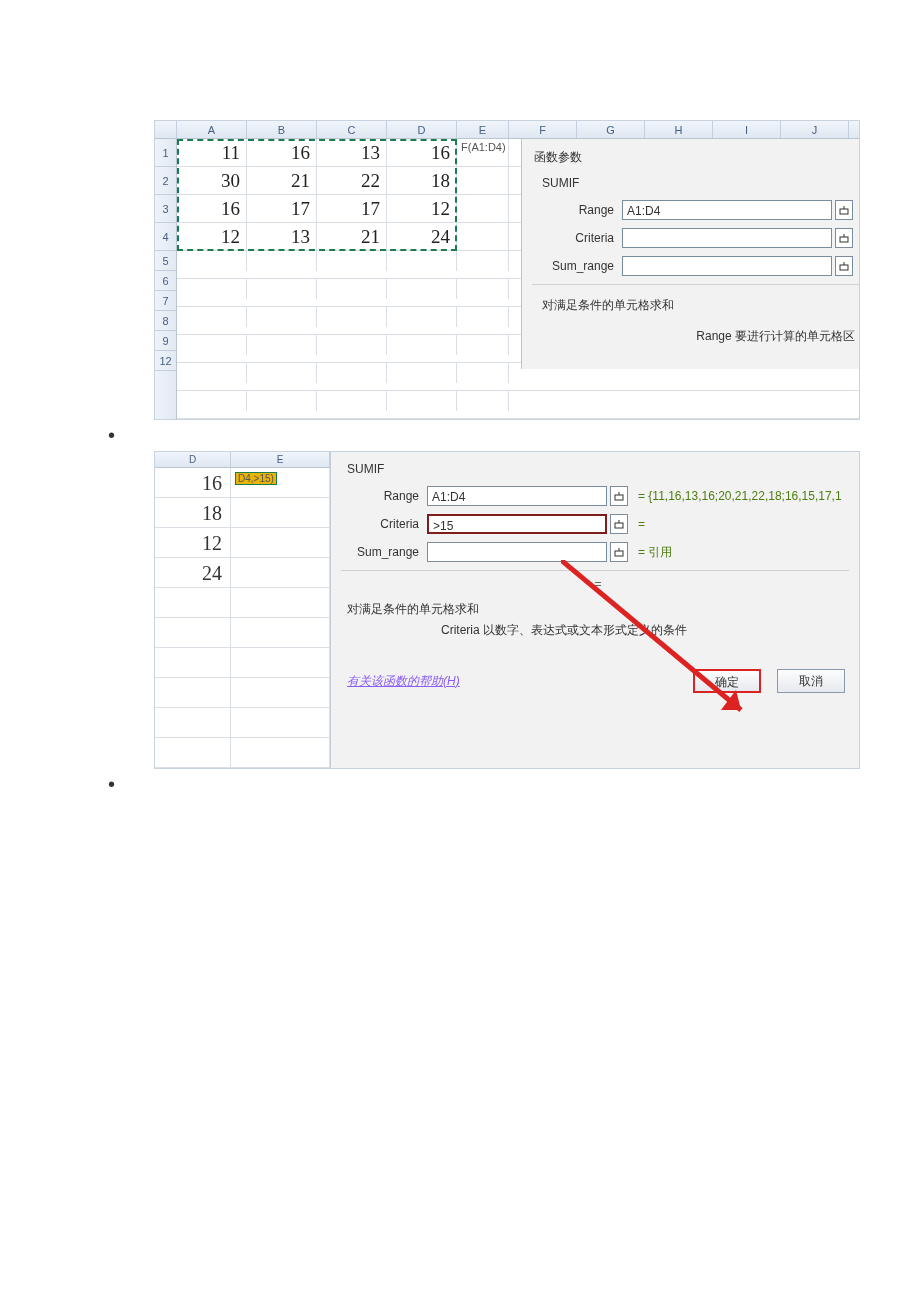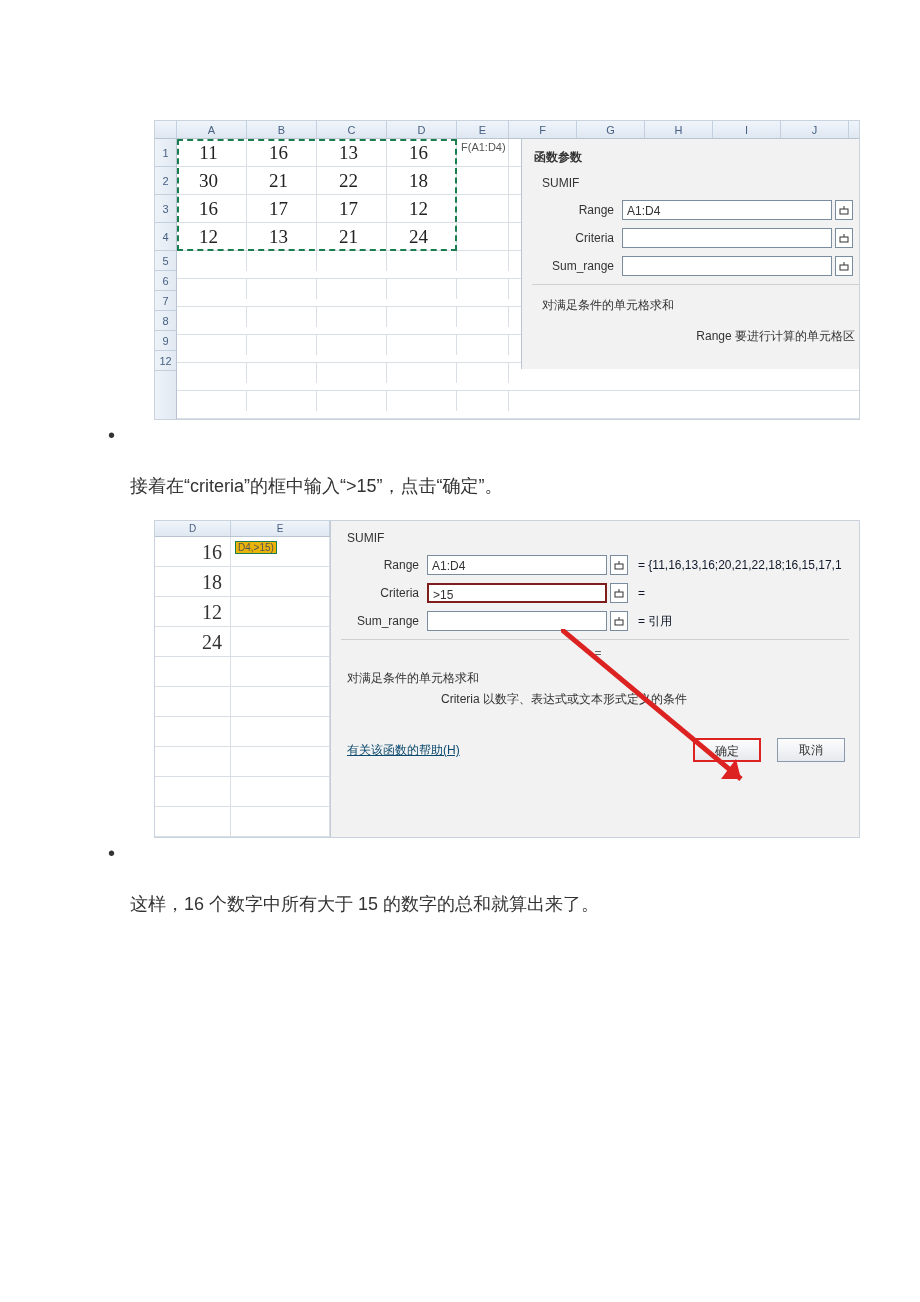--- a/index.html
+++ b/index.html
@@ -69,21 +69,21 @@
     line-height: 28px;
     border-bottom: 1px solid #c3cfdc;
   }
   .rownums > div.short, .cells .row.short > div { height: 20px; line-height:20px;}
   .cells { flex: 1; }
   .cells .row { display: flex; height: 28px; border-bottom: 1px solid #dadfe5;}
   .cells .row > div {
     border-right: 1px solid #dadfe5;
     font-family: "Times New Roman", serif;
     font-size: 19px;
-    text-align: center;
+    text-align: right;
     padding-right: 6px;
     line-height: 28px;
     color: #222;
   }
   .cells .row.short > div { font-size: 13px; }
   .sel-marq {
     position: absolute;
     left: 22px; top: 18px;
     width: 280px; height: 112px;
     border: 2px dashed #1a7d4d;
@@ -101,21 +101,21 @@
     position: absolute;
     right: 0; top: 18px;
     width: 338px;
     background: #f2f2f2;
     border-left: 1px solid #b9c5d2;
     padding: 6px 0 0 10px;
     font-size: 12px;
     color: #333;
     height: 230px;
   }
-  .dlg1 .title { font-weight: bold; padding: 4px 0 6px 2px; font-size:12px;}
+  .dlg1 .title { font-weight: normal; padding: 4px 0 6px 2px; font-size:12px;}
   .dlg1 .fn { padding: 4px 0 10px 10px; color:#333;}
   .dlg1 .field { display:flex; align-items:center; margin-bottom:8px; padding-right:6px;}
   .dlg1 .field .lbl { width: 90px; text-align:right; padding-right:8px;}
   .dlg1 .field .inp {
     flex:1; height:20px; border:1px solid #7a8ca0; background:#fff;
     font-size:12px; padding:0 4px; line-height:20px;
   }
   .dlg1 .ref-btn {
     width:18px; height:20px; border:1px solid #7a8ca0; background:#fff;
     margin-left:3px; display:flex; align-items:center; justify-content:center;
@@ -161,27 +161,27 @@
     position:relative;
   }
   .shot2 .right .fn { padding:4px 0 10px 6px;}
   .shot2 .field2 { display:flex; align-items:center; margin-bottom:8px;}
   .shot2 .field2 .lbl { width:86px; text-align:right; padding-right:8px;}
   .shot2 .field2 .inp {
     width:180px; height:20px; border:1px solid #7a8ca0; background:#fff;
     font-size:12px; padding:0 4px; line-height:20px;
   }
   .shot2 .field2 .inp.hl { border:2px solid #7f1d1d; }
-  .shot2 .field2 .eq { padding-left:10px; color:#0f172a; font-size:12px;}
+  .shot2 .field2 .eq { padding-left:10px; color:#4d7c0f; font-size:12px;}
   .shot2 .desc2line { padding:6px 0 0 6px; color:#666; border-top:1px solid #d0d0d0; margin-top:4px;}
   .shot2 .desc2 { padding:10px 0 0 6px;}
   .shot2 .crit-desc { padding:4px 0 16px 100px; color:#333;}
   .shot2 .result { padding:20px 0 0 6px;}
   .shot2 .btnrow { display:flex; justify-content:space-between; align-items:center; padding:14px 4px 0 6px;}
-  .shot2 .helplink { color:#0c4a6e; text-decoration:underline; font-size:12px;}
+  .shot2 .helplink { color:#8b5cf6; text-decoration:underline; font-size:12px;font-style:italic;}
   .shot2 .btns { display:flex; gap:16px;}
   .shot2 .btn {
     min-width:68px; height:24px; border:1px solid #8a9aad;
     background:linear-gradient(#fdfdfd,#e6e9ee);
     font-size:12px; line-height:22px; text-align:center;
   }
   .shot2 .btn.ok { border:2px solid #d22; }
   
   .arrow {
     position:absolute;
@@ -336,21 +336,20 @@
             </svg>
         </div>
       </div>
       <div class="desc">对满足条件的单元格求和</div>
       <div class="hint">Range  要进行计算的单元格区</div>
     </div>
   </div>
 
   <div class="bullet">•</div>
 
-  <p class="para">接着在“criteria”的框中输入“&gt;15”，点击“确定”。</p>
 
   <div class="shot2">
     <div class="left">
       <div class="lh">
         <div class="lhD">D</div>
         <div class="lhE">E</div>
       </div>
       <div class="lrow">
           <div>16</div>
           <div></div>
@@ -440,15 +439,14 @@
       </div>
       <svg class="arrow" viewBox="0 0 220 180">
         <line x1="0" y1="0" x2="180" y2="150" stroke="#d22" stroke-width="5"></line>
         <polygon points="180,150 160,150 175,130" fill="#d22"></polygon>
       </svg>
     </div>
   </div>
 
   <div class="bullet">•</div>
 
-  <p class="para">这样，16 个数字中所有大于 15 的数字的总和就算出来了。</p>
 
 </div>
 
 </body></html>

